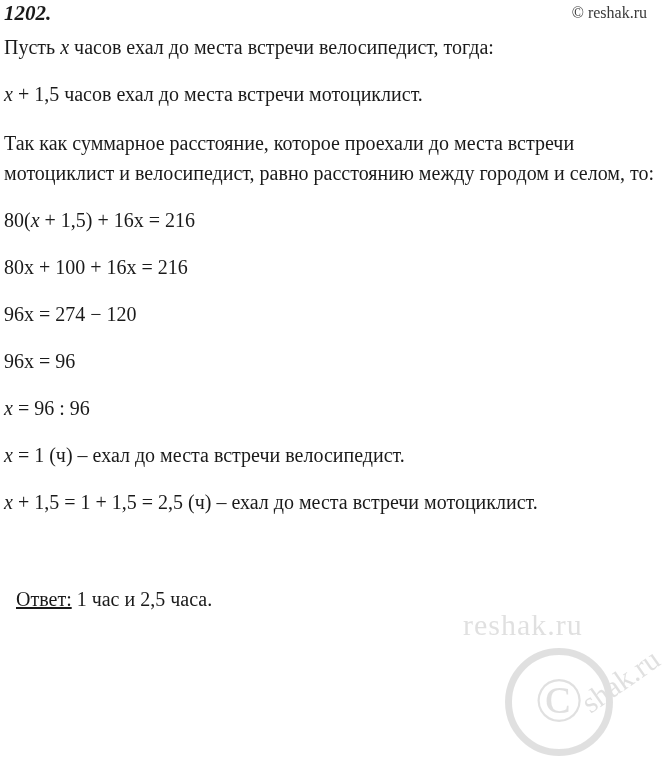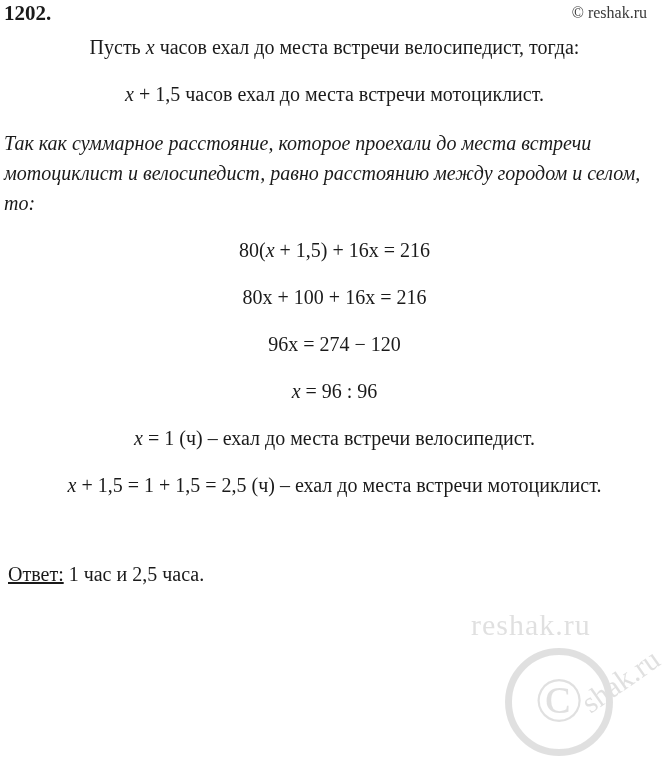--- a/index.html
+++ b/index.html
@@ -20,47 +20,46 @@
     position: absolute;
     left: 4px;
     top: 0;
     right: 4px;
   }
   .task-number {
     font-weight: bold;
     font-size: 21px;
     line-height: 26px;
     margin: 0 0 8px 0;
+    font-style: italic;
   }
   .copyright {
     position: absolute;
     right: 22px;
     top: 4px;
     font-family: "Liberation Serif", serif;
     font-size: 16px;
     color: #3a3a3a;
     white-space: nowrap;
   }
   .line {
     font-size: 20px;
     line-height: 26px;
     margin: 5px 0 21px 0;
     white-space: pre-wrap;
-    text-align: center;
   }
   .para {
     font-size: 20px;
     line-height: 30px;
     margin: 0 0 19px 0;
-    font-style: italic;
   }
   .answer {
     font-size: 20px;
     line-height: 26px;
-    margin: 4px;
+    margin: 12px;
   }
   .answer .lbl {
     text-decoration: underline;
   }
   .spacer-big {
     height: 38px;
   }
   .v {
     font-style: italic;
   }
@@ -91,21 +90,21 @@
     width: 108px;
     height: 108px;
     line-height: 104px;
     text-align: center;
     font-family: "Liberation Serif", serif;
     font-size: 64px;
     color: #9c9c9c;
   }
   .wm-text {
     position: absolute;
-    left: 16px;
+    left: 8px;
     top: 8px;
     font-family: "Liberation Serif", serif;
     font-size: 30px;
     color: #9c9c9c;
     letter-spacing: 1px;
     white-space: nowrap;
   }
   .wm-text2 {
     position: absolute;
     left: 120px;
@@ -130,20 +129,21 @@
     <div class="task-number">1202.</div>
 
     <div class="line">Пусть <span class="v">x</span> часов ехал до места встречи велосипедист, тогда:</div>
     <div class="line"><span class="v">x</span> + 1,5 часов ехал до места встречи мотоциклист.</div>
 
     <div class="para">Так как суммарное расстояние, которое проехали до места встречи мотоциклист и велосипедист, равно расстоянию между городом и селом, то:</div>
 
     <div class="line">80(<span class="v">x</span> + 1,5) + 16x = 216</div>
     <div class="line">80x + 100 + 16x = 216</div>
     <div class="line">96x = 274 − 120</div>
+    <div class="line">96x = 96</div>
     <div class="line"><span class="v">x</span> = 96 : 96</div>
     <div class="line"><span class="v">x</span> = 1 (ч) – ехал до места встречи велосипедист.</div>
     <div class="line"><span class="v">x</span> + 1,5 = 1 + 1,5 = 2,5 (ч) – ехал до места встречи мотоциклист.</div>
 
     <div class="spacer-big"></div>
 
     <div class="answer"><span class="lbl">Ответ:</span><span> 1 час и 2,5 часа.</span></div>
 
   </div>
 

